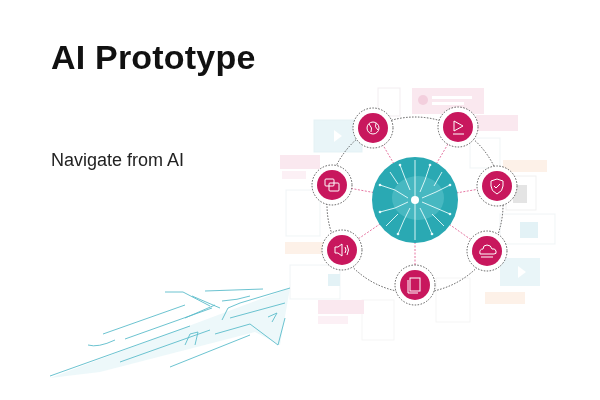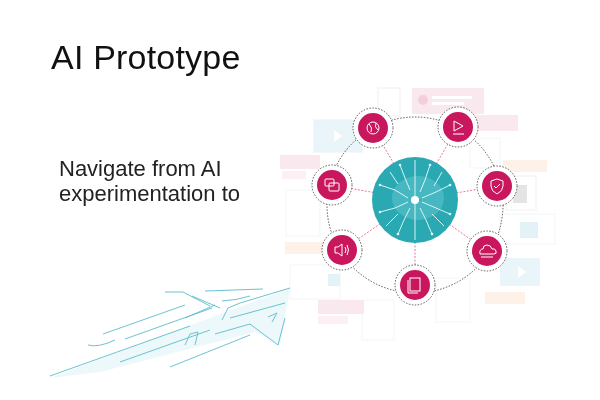--- a/index.html
+++ b/index.html
@@ -1,30 +1,30 @@
 <!DOCTYPE html>
 <html><head>
 <meta charset="utf-8">
 <style>
   html,body{margin:0;padding:0;background:#fff;}
   body{width:600px;height:400px;position:relative;overflow:hidden;font-family:"Liberation Sans","DejaVu Sans",sans-serif;}
-  .title{position:absolute;left:51px;top:36px;font-size:34px;line-height:43px;color:#111;font-weight:400;letter-spacing:0.2px;margin:0;}
-  .subtitle{position:absolute;left:51px;top:148px;font-size:22px;line-height:25px;color:#222;margin:8px;width:220px;}
+  .title{position:absolute;left:51px;top:36px;font-size:34px;line-height:43px;color:#111;font-weight:700;letter-spacing:0.2px;margin:0;}
+  .subtitle{position:absolute;left:51px;top:148px;font-size:18px;line-height:25px;color:#222;margin:0;width:220px;}
   svg.art{position:absolute;left:0;top:0;}
 </style>
 </head>
 <body>
 
 <h1 class="title">
   <span>AI Prototype</span><br>
 </h1>
 
 <p class="subtitle">
   <span>Navigate from AI</span><br>
-  <span>experimentation to</span><br>
+  <br>
 </p>
 
 <svg class="art" width="600" height="400" viewBox="0 0 600 400">
 
   <g opacity="0.55">
     <rect x="378" y="88" width="22" height="28" fill="#fff" stroke="#e9dfe3"></rect>
     <rect x="412" y="88" width="72" height="26" fill="#f6d6e2"></rect>
     <circle cx="423" cy="100" r="5" fill="#eaa9c2"></circle>
     <rect x="432" y="96" width="40" height="3" fill="#fff"></rect>
       <rect x="432" y="102" width="32" height="3" fill="#fff"></rect>

